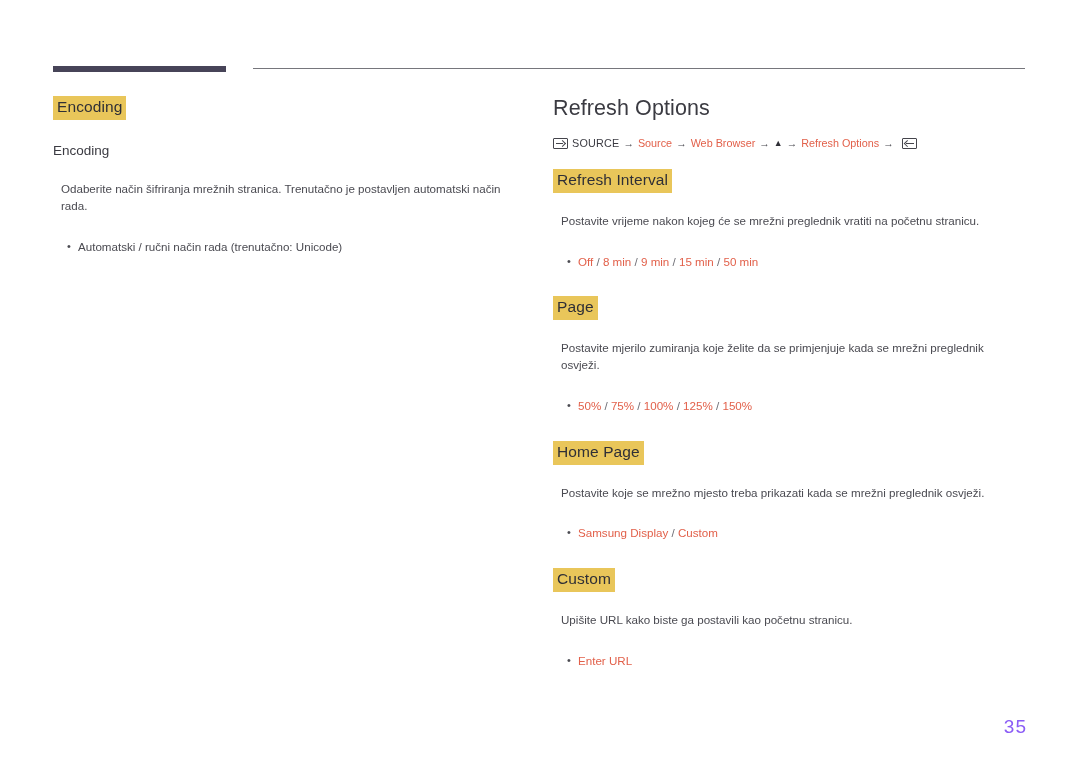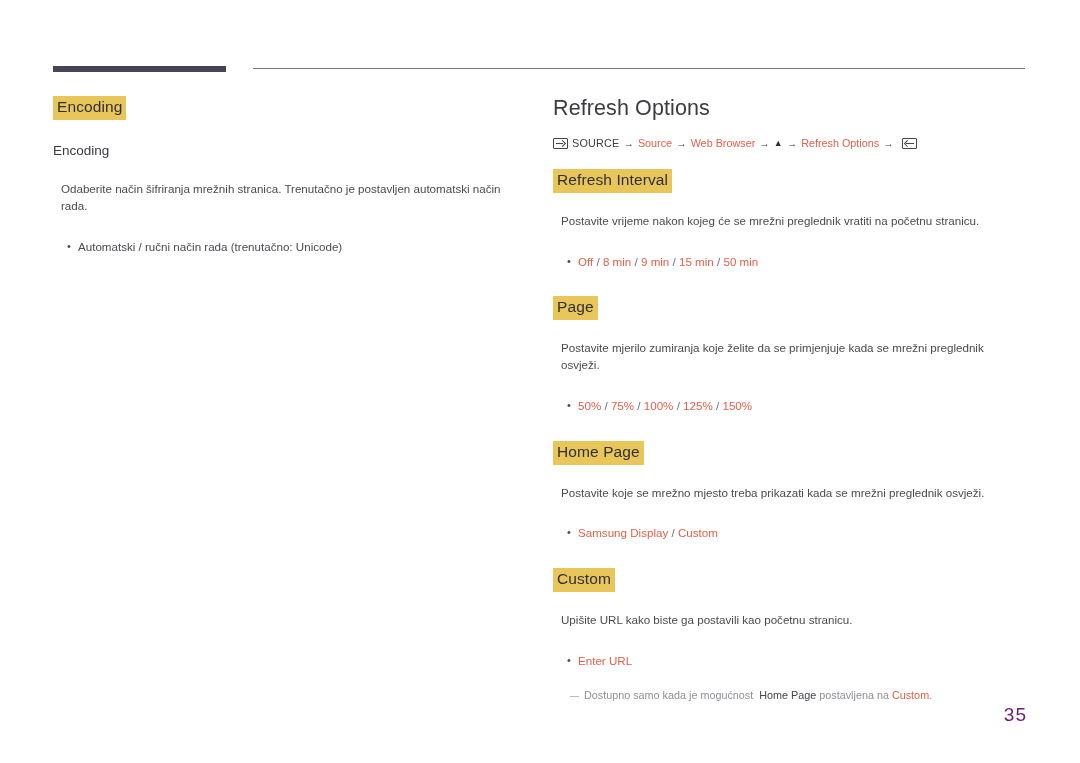--- a/index.html
+++ b/index.html
@@ -207,23 +207,23 @@
   .sp-14 { height: 14px; }
   .sp-16 { height: 16px; }
   .sp-18 { height: 18px; }
   .sp-20 { height: 20px; }
   .sp-22 { height: 22px; }
 
   
   .page-num {
     position: absolute;
     right: 53px;
-    bottom: 37px;
+    bottom: 25px;
     font-size: 19px;
-    color: #701a75;
+    color: #8b5cf6;
     letter-spacing: 1px;
   }
 </style>
 </head>
 <body>
 
 <div class="rule-thick"></div>
 <div class="rule-thin"></div>
 
 <div class="col-left">
@@ -319,20 +319,16 @@
   <div class="sp-8"></div>
   <div class="bullet-row">
     <span class="bullet-dot"></span>
     <span class="bullet-text">
       <span class="opt">Enter URL</span>
     </span>
   </div>
 
   <div class="sp-10"></div>
 
-  <div class="note-row" style="padding-left:17px;">
-    <span class="note-dash"></span>
-    <span class="note-text"><span>Dostupno samo kada je mogućnost</span>&nbsp; <span class="em-dark">Home Page</span> <span>postavljena na</span> <span class="em-orange">Custom</span><span>.</span></span>
-  </div>
 
 </div>
 
 <div class="page-num">35</div>
 
 </body></html>

